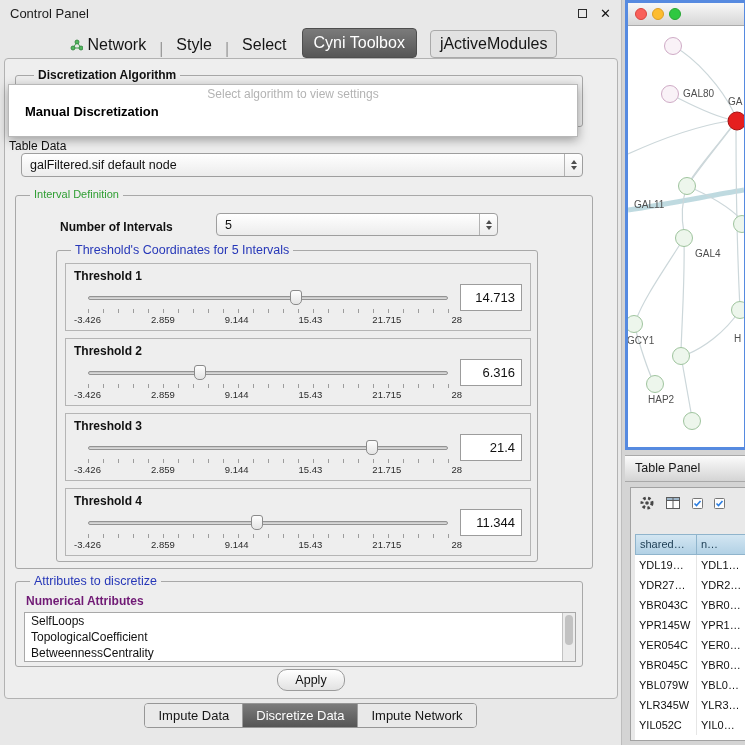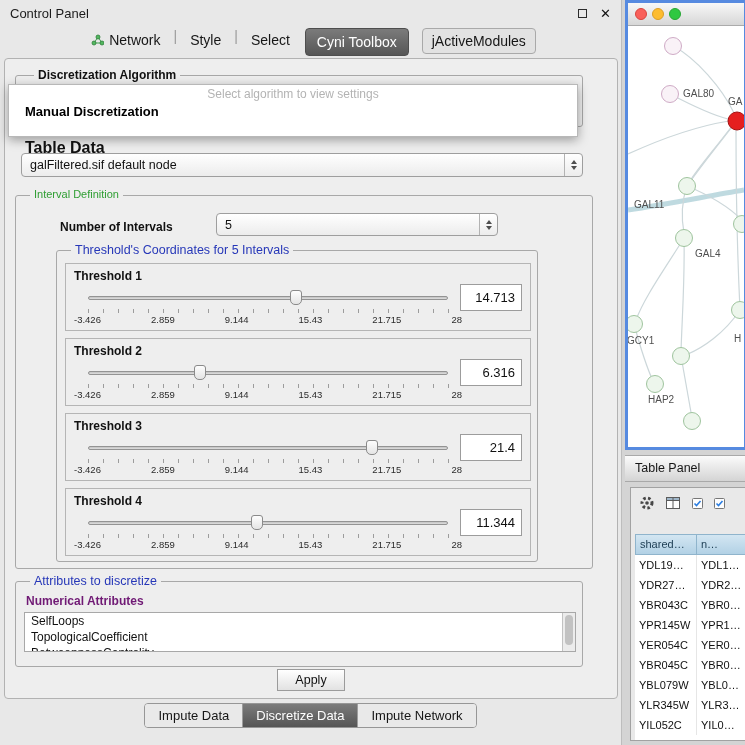--- a/index.html
+++ b/index.html
@@ -8,21 +8,21 @@
   .app{position:relative;width:745px;height:745px;overflow:hidden;background:#d4d4d4}
 
   
   .control-panel{position:absolute;left:0;top:0;width:622px;height:745px;background:#e8e8e8;border-right:1px solid #bdbdbd}
   .cp-titlebar{position:absolute;top:0;left:0;right:0;height:26px;display:flex;align-items:center;padding:0 10px;font-size:13px;color:#1c1c1c}
   .winbtns{margin-left:auto;display:flex;align-items:center;gap:13px}
   .winbtn{cursor:default}
   .winbtn.float{width:9px;height:9px;border:1.5px solid #2b2b2b;display:inline-block}
   .winbtn.close{font-size:13px;font-weight:bold;color:#111;line-height:1}
 
-  .cp-tabs{position:absolute;top:28px;left:0;right:0;height:30px;display:flex;align-items:flex-start;justify-content:center;font-size:14px;color:#161616}
+  .cp-tabs{position:absolute;top:28px;left:0;right:0;height:30px;display:flex;align-items:flex-end;justify-content:center;font-size:16px;color:#161616}
   .tabsep{color:#9a9a9a;margin:0 7px}
   .tab{display:inline-flex;align-items:center;gap:5px;padding:4px 6px;border-radius:4px}
   .tab.dark{background:linear-gradient(#7b7b7b,#565656);color:#fff;padding:5px 11px;margin:0 9px;border:1px solid #4e4e4e}
   .tab.boxed{border:1px solid #a9a9a9;background:#e2e2e2;padding:4px 9px;margin-left:4px}
 
   .cp-body{position:absolute;top:58px;left:4px;width:614px;height:641px;background:#eee;border:1px solid #b2b2b2;border-radius:4px}
 
   .group{position:absolute;border:1px solid #a8a8a8;border-radius:3px}
   .group-title{position:absolute;top:-8px;left:14px;background:#eee;padding:0 4px;font-size:12px;white-space:nowrap}
   .group-title.black{font-weight:bold;color:#111;left:18px}
@@ -31,45 +31,45 @@
 
   .combo{position:absolute;height:24px;background:linear-gradient(#ffffff,#ececec);border:1px solid #9e9e9e;border-radius:4px;display:flex;align-items:center;font-size:12.5px;color:#111}
   .combo .combo-text{flex:1;padding-left:8px;white-space:nowrap;overflow:hidden;text-overflow:ellipsis}
   .combo .stepper{width:18px;align-self:stretch;border-left:1px solid #b3b3b3;display:flex;flex-direction:column;align-items:center;justify-content:center;gap:2px}
   .arr-up{width:0;height:0;border:3.5px solid transparent;border-bottom:4.5px solid #4e4e4e;border-top:none}
   .arr-down{width:0;height:0;border:3.5px solid transparent;border-top:4.5px solid #4e4e4e;border-bottom:none}
 
   .algo-group{left:10px;top:16px;width:568px;height:52px}
   .algo-combo{left:8px;top:22px;width:554px}
 
-  .td-label{position:absolute;left:20px;top:80px;font-size:16px;font-weight:bold;color:#111}
+  .td-label{position:absolute;left:4px;top:80px;font-size:12px;font-weight:normal;color:#111}
   .td-combo{left:16px;top:94px;width:562px}
 
   .interval-group{left:10px;top:136px;width:578px;height:374px}
   .noi-label{position:absolute;left:44px;top:24px;font-size:12px;font-weight:bold;color:#111}
   .noi-combo{left:200px;top:17px;width:282px;height:23px}
   .thr-group{left:40px;top:54px;width:482px;height:312px}
 
   .thr-panel{position:absolute;left:8px;width:466px;height:68px;border:1px solid #b5b5b5;background:#eee}
   .thr-panel .thr-label{position:absolute;left:8px;top:5px;font-size:12px;font-weight:bold;color:#111}
   .slider{position:absolute;left:22px;top:26px;width:360px;height:16px}
   .slider .track{position:absolute;left:0;right:0;top:6px;height:4px;background:linear-gradient(#c2c2c2,#dedede);border:1px solid #939393;border-radius:2px}
   .slider .thumb{position:absolute;top:0;width:12px;height:15px;background:linear-gradient(#fdfdfd,#e4e4e4);border:1px solid #8a8a8a;border-radius:3px 3px 5px 5px;transform:translateX(-50%)}
   .ticks{position:absolute;left:22px;top:45px;width:361px;height:4px;background:repeating-linear-gradient(to right,#9c9c9c 0 1px,transparent 1px 15px)}
   .scale-labels{position:absolute;left:8px;top:50px;width:388px;display:flex;justify-content:space-between;font-size:9.5px;color:#2b2b2b}
   .value-box{position:absolute;right:8px;top:20px;width:62px;height:27px;background:#fff;border:1px solid #9c9c9c;font-size:13px;line-height:25px;text-align:right;padding-right:6px;color:#111}
 
   .attr-group{left:10px;top:522px;width:568px;height:86px}
   .attr-label{position:absolute;left:10px;top:12px;font-size:12px;font-weight:bold;color:#701a75}
-  .listbox{position:absolute;left:8px;top:30px;width:552px;height:40px;background:#fff;border:1px solid #a8a8a8;overflow:hidden}
+  .listbox{position:absolute;left:8px;top:30px;width:552px;height:50px;background:#fff;border:1px solid #a8a8a8;overflow:hidden}
   .list-item{font-size:12px;padding:1px 0 1px 6px;color:#111;white-space:nowrap}
   .vscroll{position:absolute;right:0;top:0;bottom:0;width:13px;background:#ececec;border-left:1px solid #c2c2c2}
   .vthumb{position:absolute;left:2px;top:2px;width:8px;height:30px;background:#c2c2c2;border-radius:4px}
 
-  .apply-btn{position:absolute;left:50%;transform:translateX(-50%);top:610px;width:68px;height:22px;background:linear-gradient(#fff,#e2e2e2);border:1px solid #9b9b9b;border-radius:0;font-size:12.5px;color:#111;font-family:inherit}
+  .apply-btn{position:absolute;left:50%;transform:translateX(-50%);top:610px;width:68px;height:22px;background:linear-gradient(#fff,#e2e2e2);border:1px solid #9b9b9b;border-radius:10px;font-size:12.5px;color:#111;font-family:inherit}
 
   .cp-bottom-tabs{position:absolute;top:702px;left:0;right:0;height:26px;display:flex;align-items:center;justify-content:center}
   .seg{display:flex;border:1px solid #969696;border-radius:4px;overflow:hidden}
   .seg-item{padding:4px 13px;font-size:13px;background:#e9e9e9;color:#161616;border-right:1px solid #9d9d9d}
   .seg-item:last-child{border-right:none}
   .seg-item.dark{background:linear-gradient(#7b7b7b,#555);color:#fff}
 
   .algo-popup{position:absolute;left:8px;top:84px;width:570px;height:53px;background:#fff;border:1px solid #b8b8b8;box-shadow:0 3px 10px rgba(0,0,0,.35);z-index:40}
   .popup-ph{text-align:center;color:#b3b3b3;font-size:12px;height:18px;line-height:18px}
   .popup-opt{font-size:13px;height:17px;line-height:17px;padding-left:16px;color:#000;white-space:nowrap}

